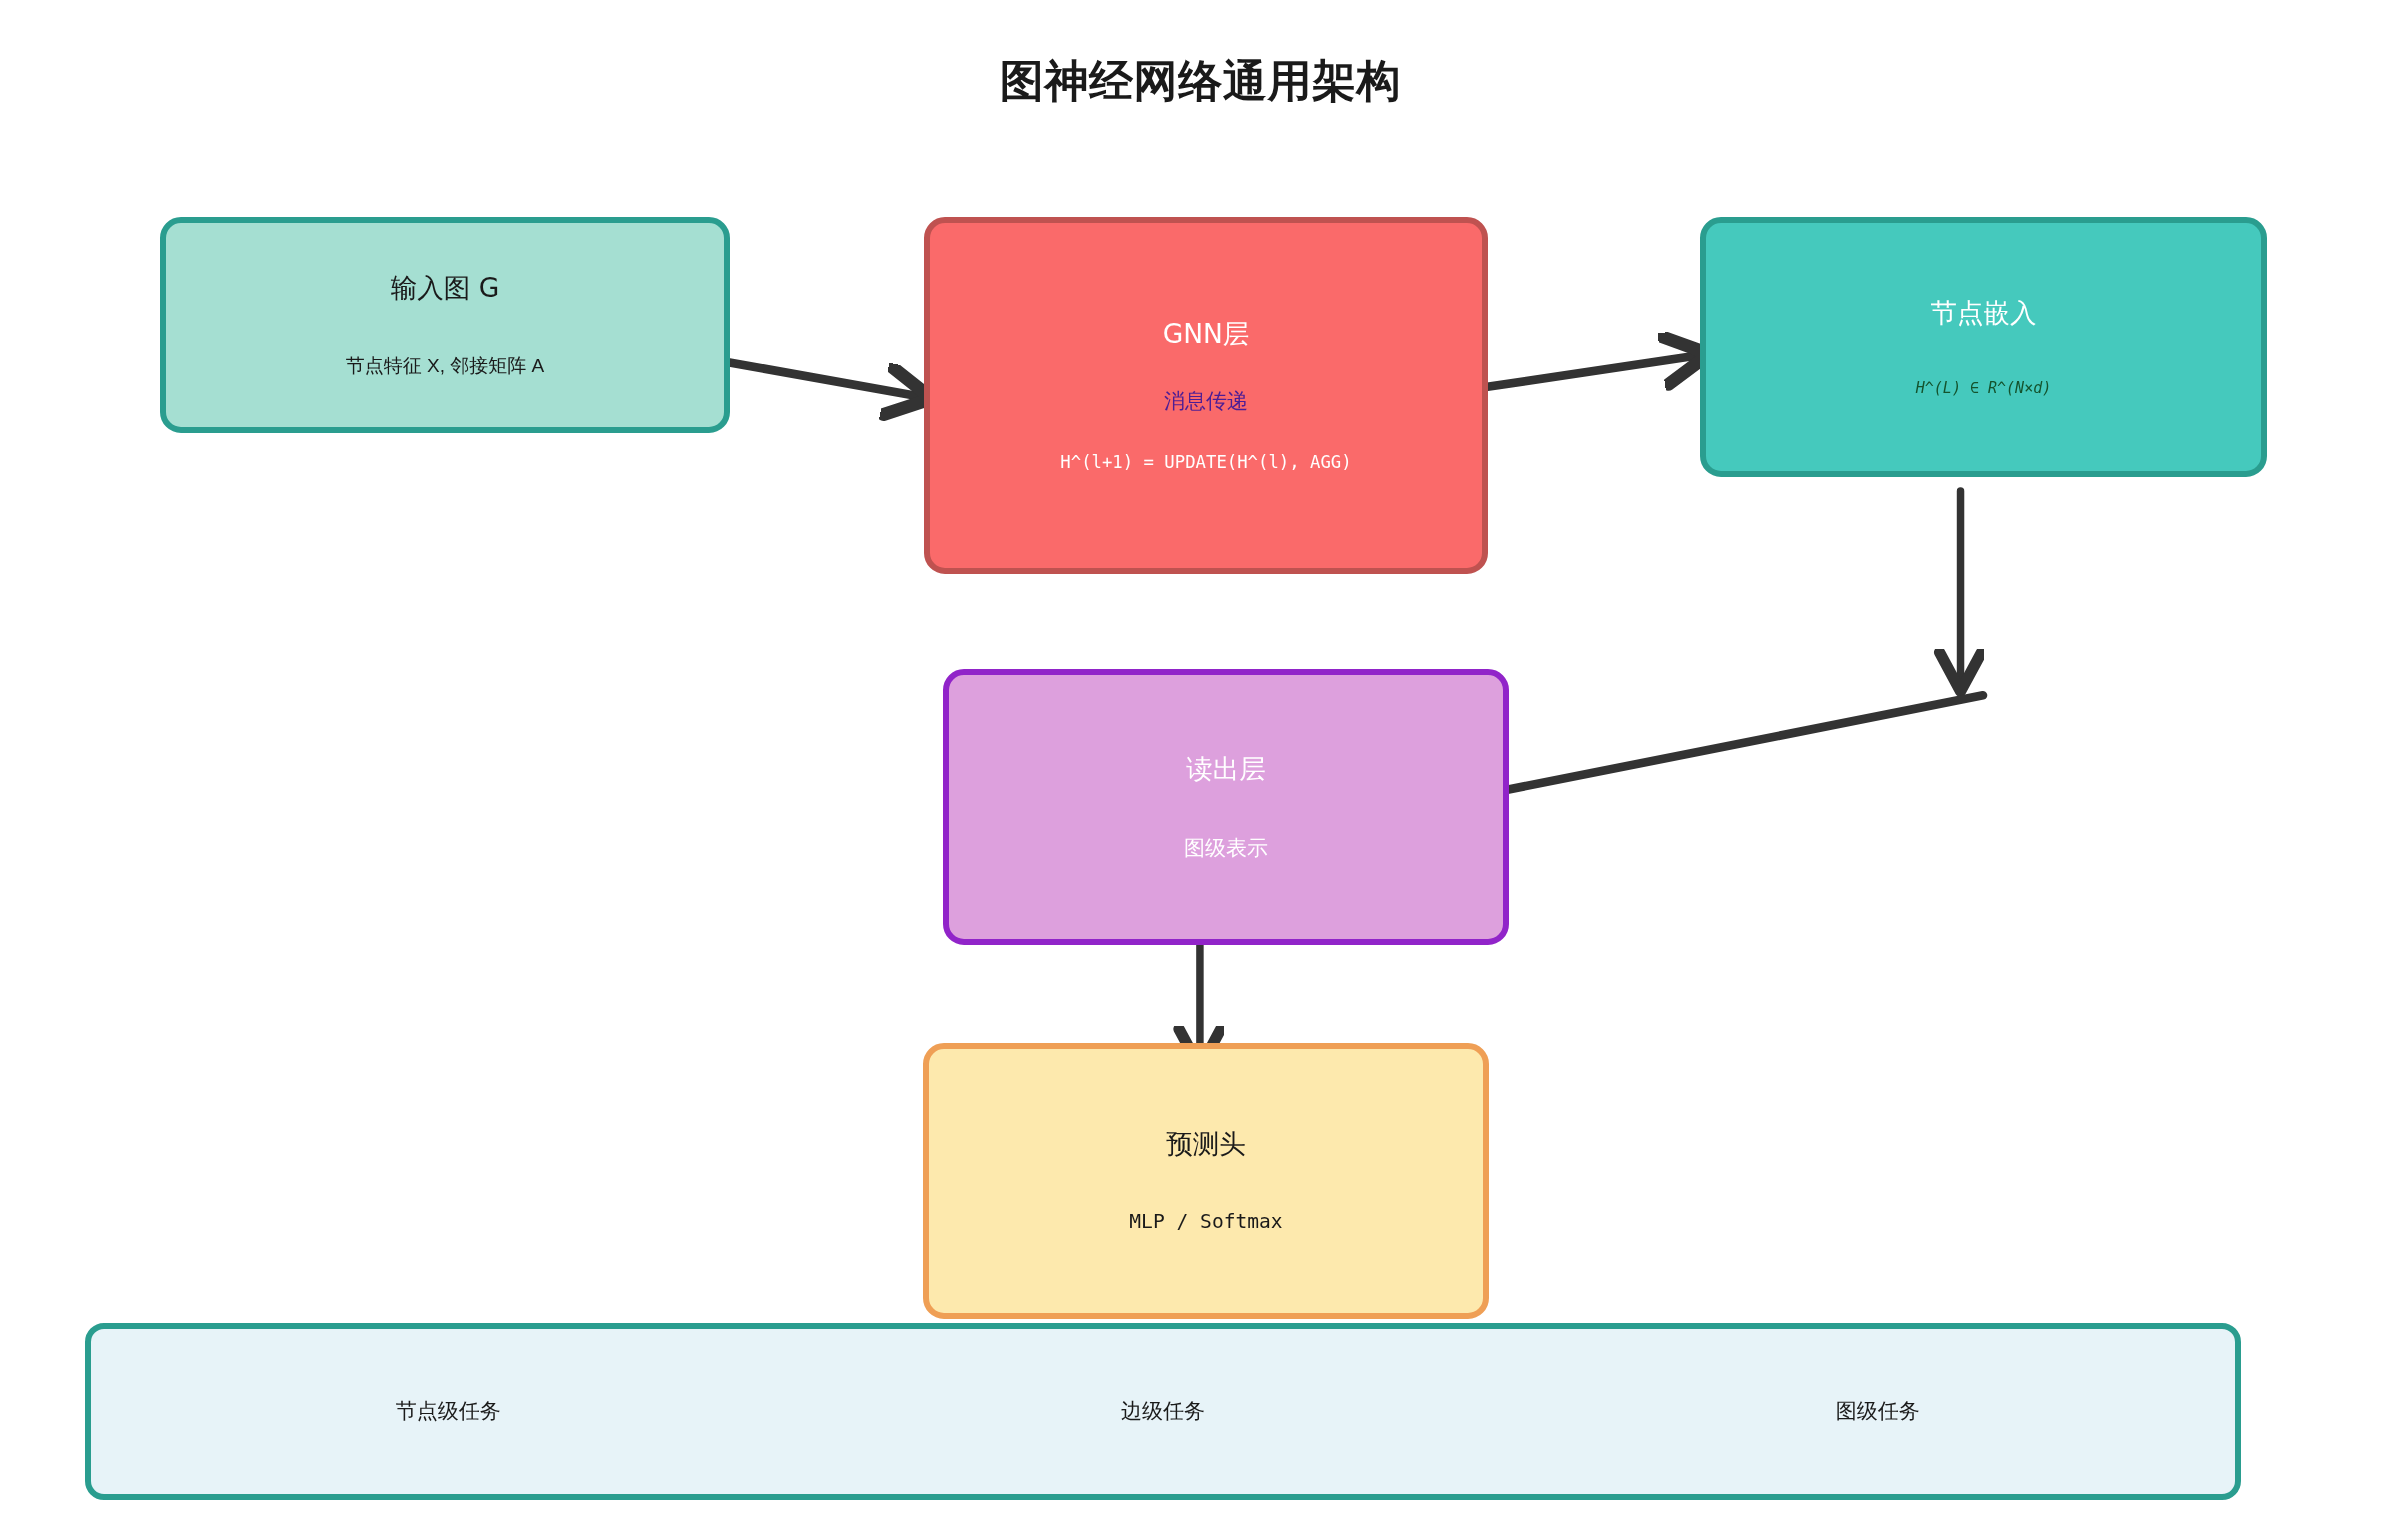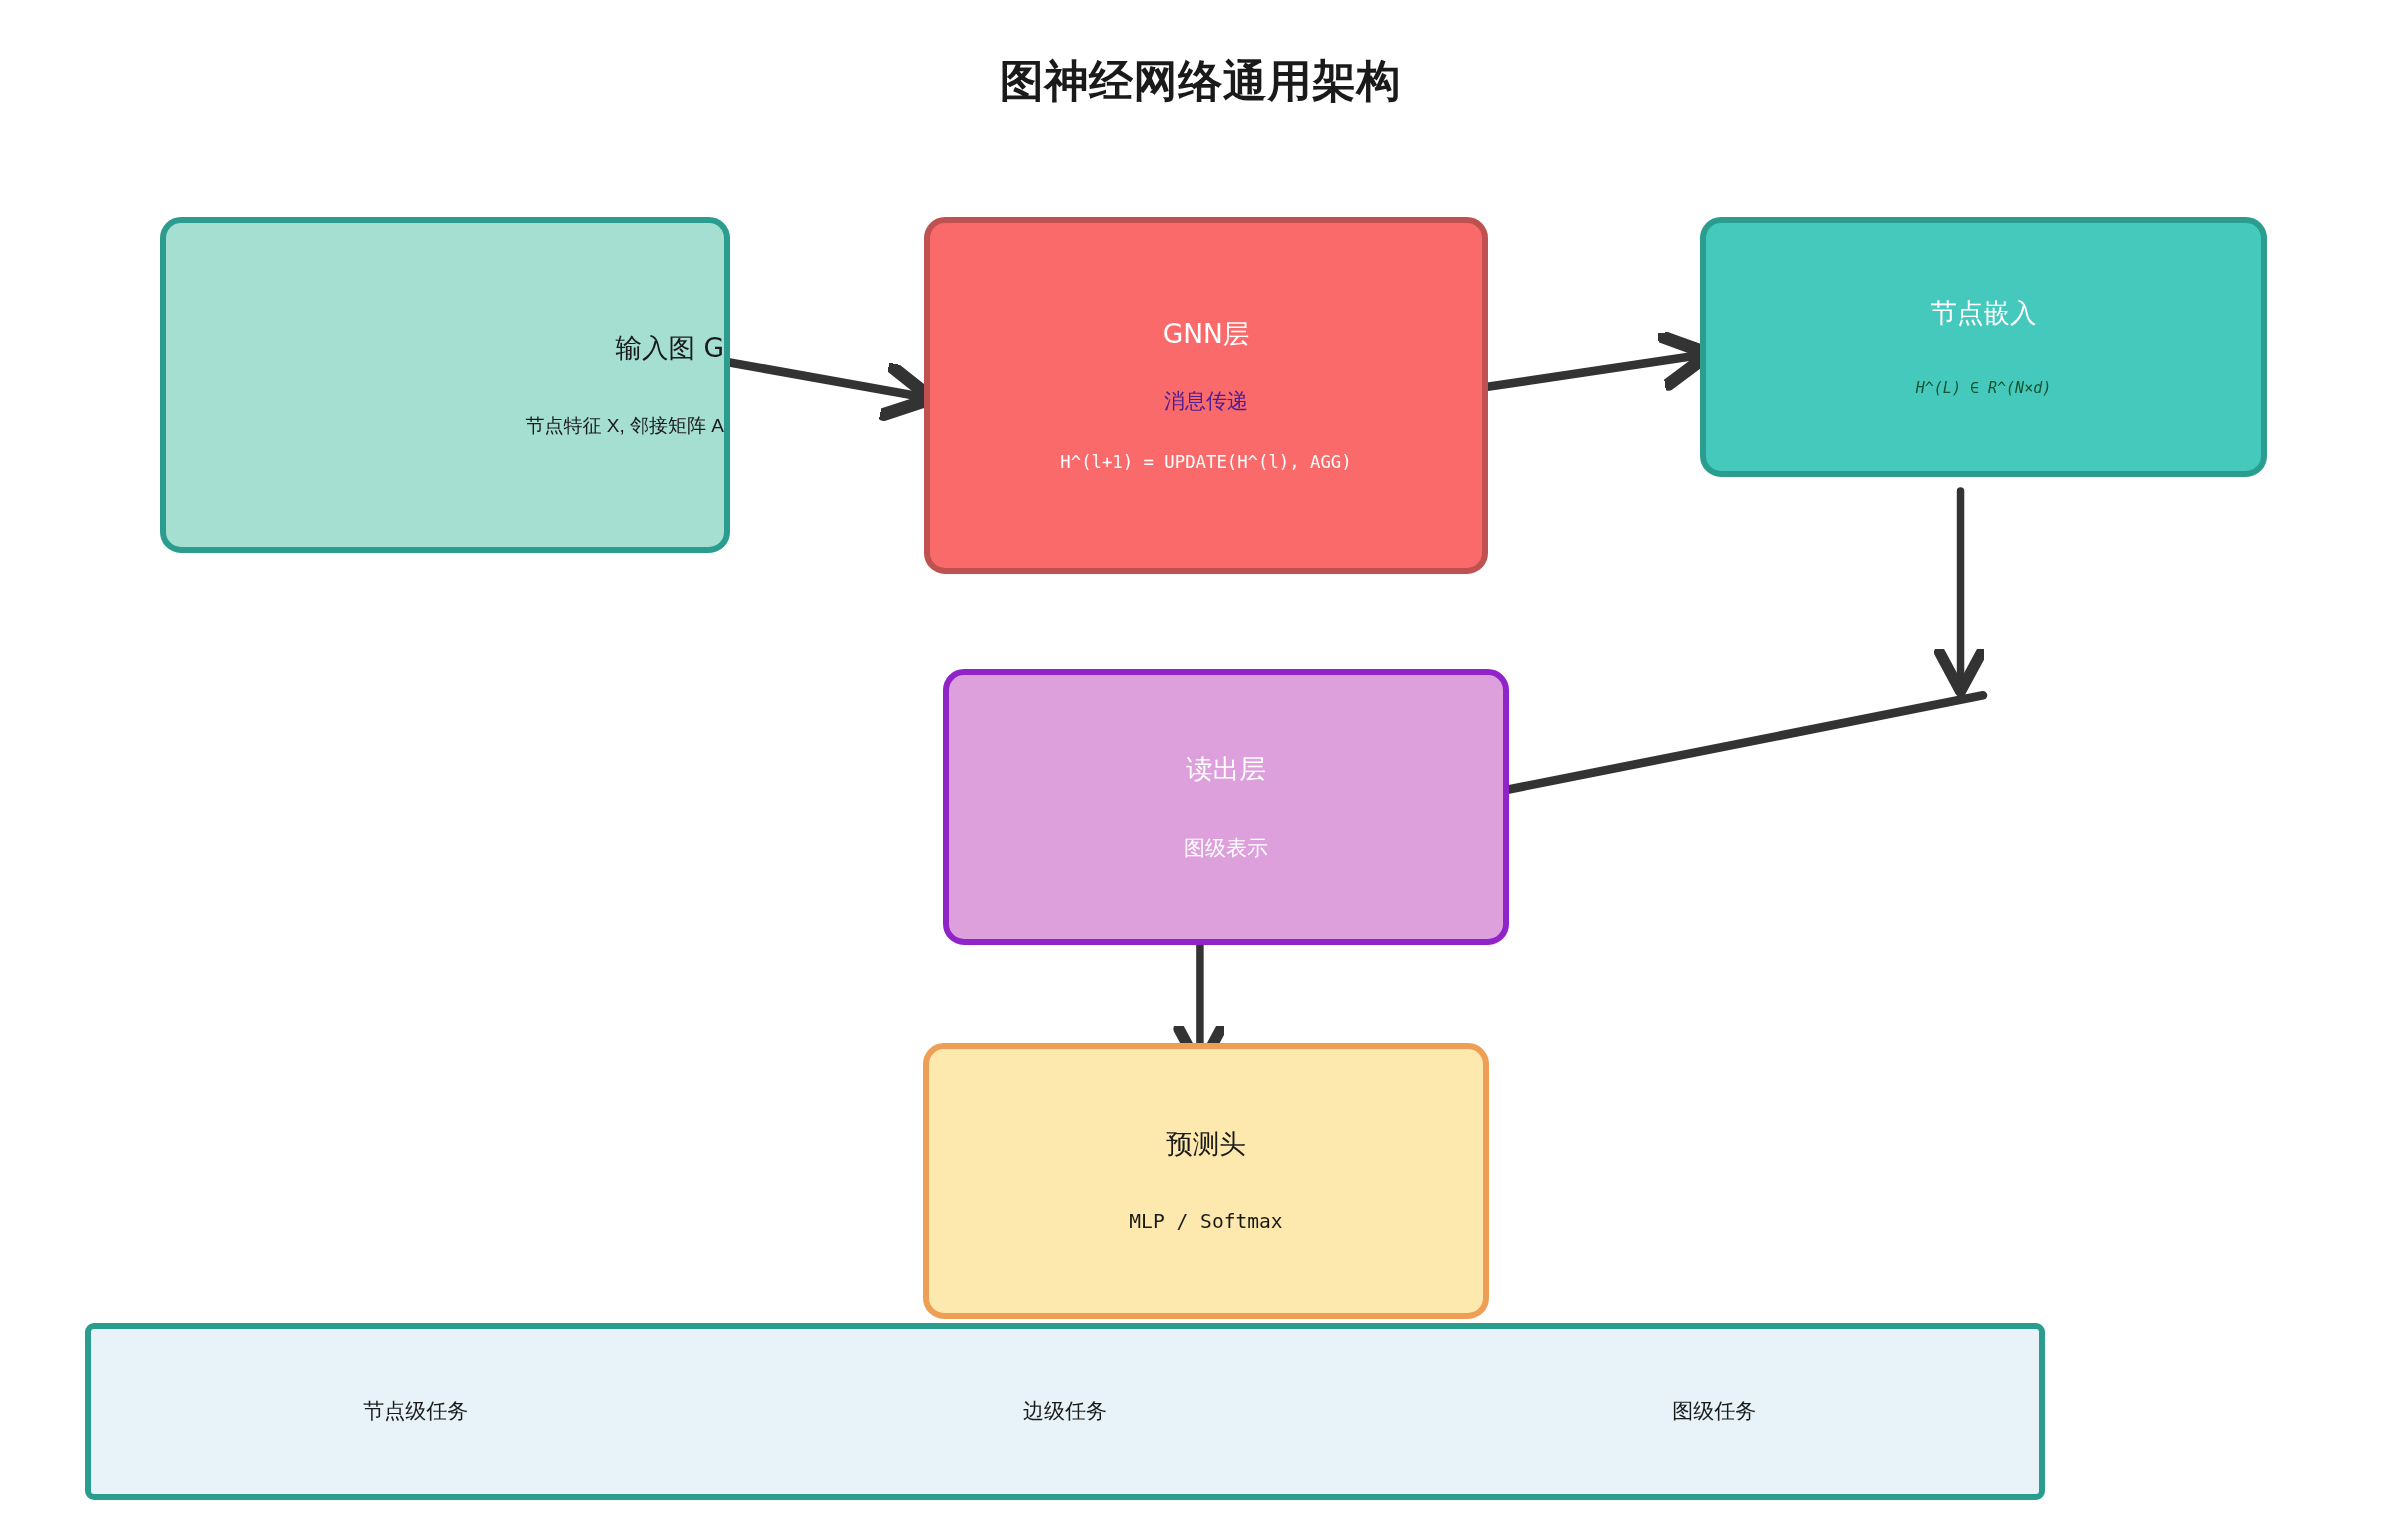--- a/index.html
+++ b/index.html
@@ -56,24 +56,23 @@
     font-family: "DejaVu Sans Mono", monospace;
     font-size: 17.3px;
     font-weight: 500;
     text-align: center;
     letter-spacing: 0px;
     line-height: 1.1;
   }
 
   
   #node-input {
-    left: 160px;  top: 217px;  width: 570px;  height: 336px;
+    left: 160px;  top: 217px;  width: 570px;  height: 216px;
     background: #a5dfd2;
     border: 6.3px solid #2a9d8f;
-    align-items: flex-end;
   }
   #node-input .label  { color: #1a1a1a; margin-bottom: 53px; }
   #node-input .sub    { color: #1a1a1a; font-family: Liberation Sans, sans-serif; font-size: 19px; }
 
   #node-gnn {
     left: 924px; top: 217px;  width: 564px;  height: 357px;
     background: #fa6a6a;
     border: 6.3px solid #bf5250;
   }
   #node-gnn .label   { color: #ffffff; margin-bottom: 41px; }
@@ -100,25 +99,25 @@
   #node-head {
     left: 923px; top: 1043px; width: 566px;  height: 276px;
     background: #fde9ad;
     border: 6.3px solid #ef9f55;
   }
   #node-head .label   { color: #1a1a1a; margin-bottom: 53px; }
   #node-head .formula { color: #1a1a1a; font-size: 19.6px; }
 
   #task-bar {
     position: absolute;
-    left: 85px; top: 1323px; width: 1960px; height: 177px;
+    left: 85px; top: 1323px; width: 2156px; height: 177px;
     box-sizing: border-box;
     background: #e7f3f8;
     border: 6.3px solid #2a9d8f;
-    border-radius: 9px;
+    border-radius: 19px;
     display: flex;
     align-items: center;
   }
   .task-cell {
     flex: 1 1 0;
     text-align: center;
     font-family: "DejaVu Sans", sans-serif;
     font-size: 21px;
     color: #1a1a1a;
     line-height: 1.1;

